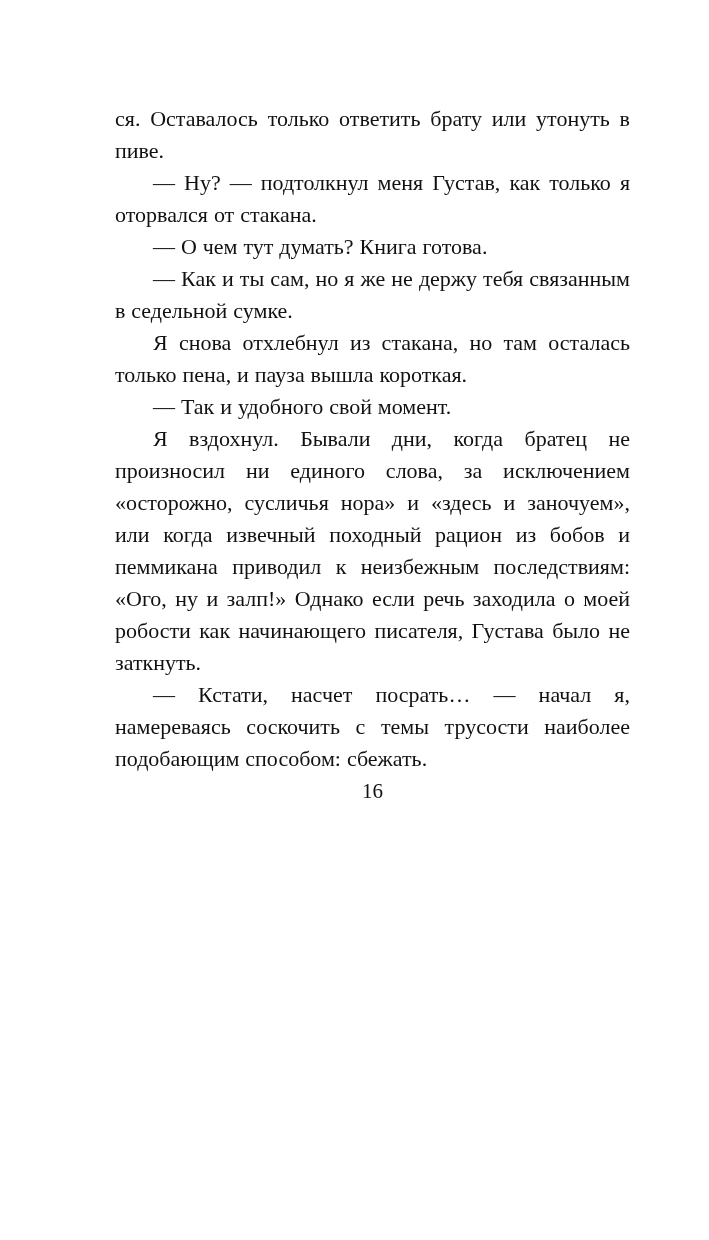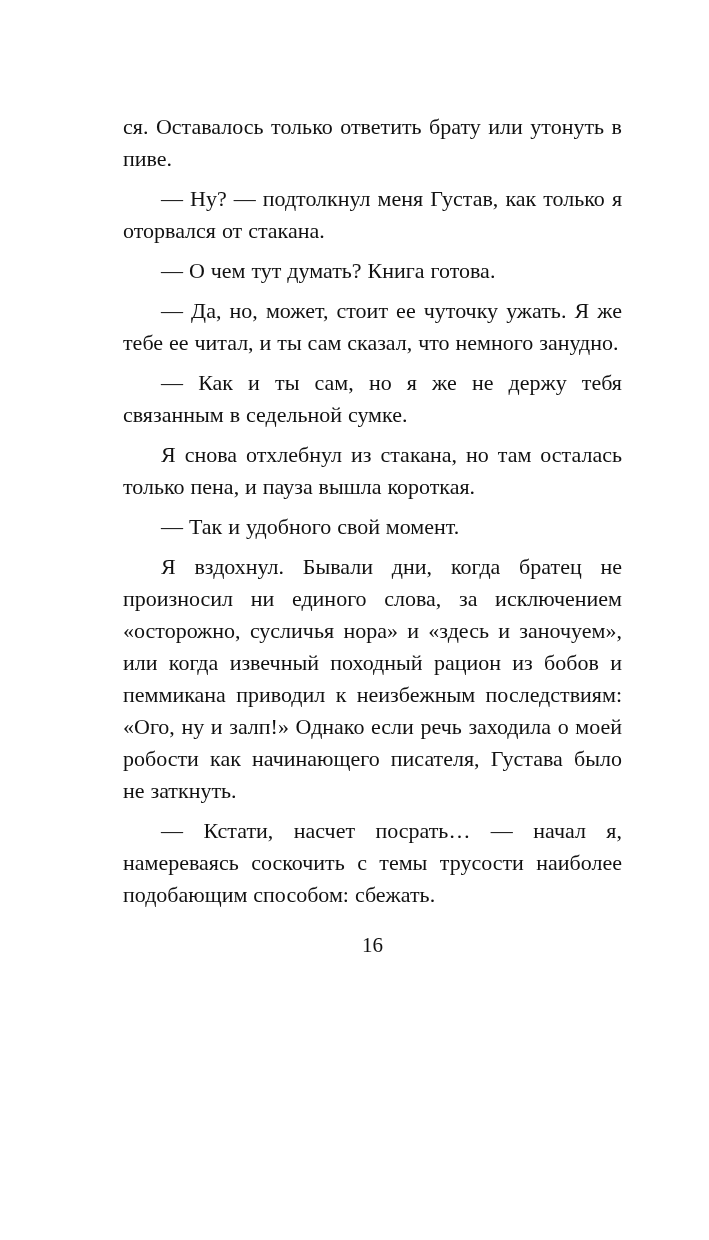--- a/index.html
+++ b/index.html
@@ -21,46 +21,45 @@
   .text-column {
     width: 515px;
     font-size: 22px;
     line-height: 32px;
     text-align: justify;
     hyphens: auto;
     -webkit-hyphens: auto;
     word-spacing: 0.02em;
   }
   .text-column p {
-    margin: 8px;
+    margin: 0;
     padding: 0;
     font-family: Liberation Serif, serif;
   }
   .para.indent {
     text-indent: 38px;
   }
   .page-number {
     width: 515px;
-    margin-top: 20px;
+    margin-top: 2px;
     text-align: center;
     font-size: 21px;
     line-height: 28px;
     color: #111111;
     font-family: "Liberation Serif", "DejaVu Serif", serif;
   }
 </style>
 </head>
 <body>
 
 <div class="book-page">
   <div class="text-column">
     <p class="para">ся. Оставалось только ответить брату или утонуть в пиве.</p>
     <p class="para indent">— Ну? — подтолкнул меня Густав, как только я оторвался от стакана.</p>
     <p class="para indent">— О чем тут думать? Книга готова.</p>
-    <p class="para indent">— Да, но, может, стоит ее чуточку ужать. Я же тебе ее читал, и ты сам сказал, что немного занудно.</p>
     <p class="para indent">— Как и ты сам, но я же не держу тебя связанным в седельной сумке.</p>
     <p class="para indent">Я снова отхлебнул из стакана, но там осталась только пена, и пауза вышла короткая.</p>
     <p class="para indent">— Так и удобного свой момент.</p>
     <p class="para indent">Я вздохнул. Бывали дни, когда братец не произносил ни единого слова, за исключением «осторожно, сусличья нора» и «здесь и заночуем», или когда извечный походный рацион из бобов и пеммикана приводил к неизбежным последствиям: «Ого, ну и залп!» Однако если речь заходила о моей робости как начинающего писателя, Густава было не заткнуть.</p>
     <p class="para indent">— Кстати, насчет посрать… — начал я, намереваясь соскочить с темы трусости наиболее подобающим способом: сбежать.</p>
   </div>
   <div class="page-number">16</div>
 </div>
 
 </body></html>

